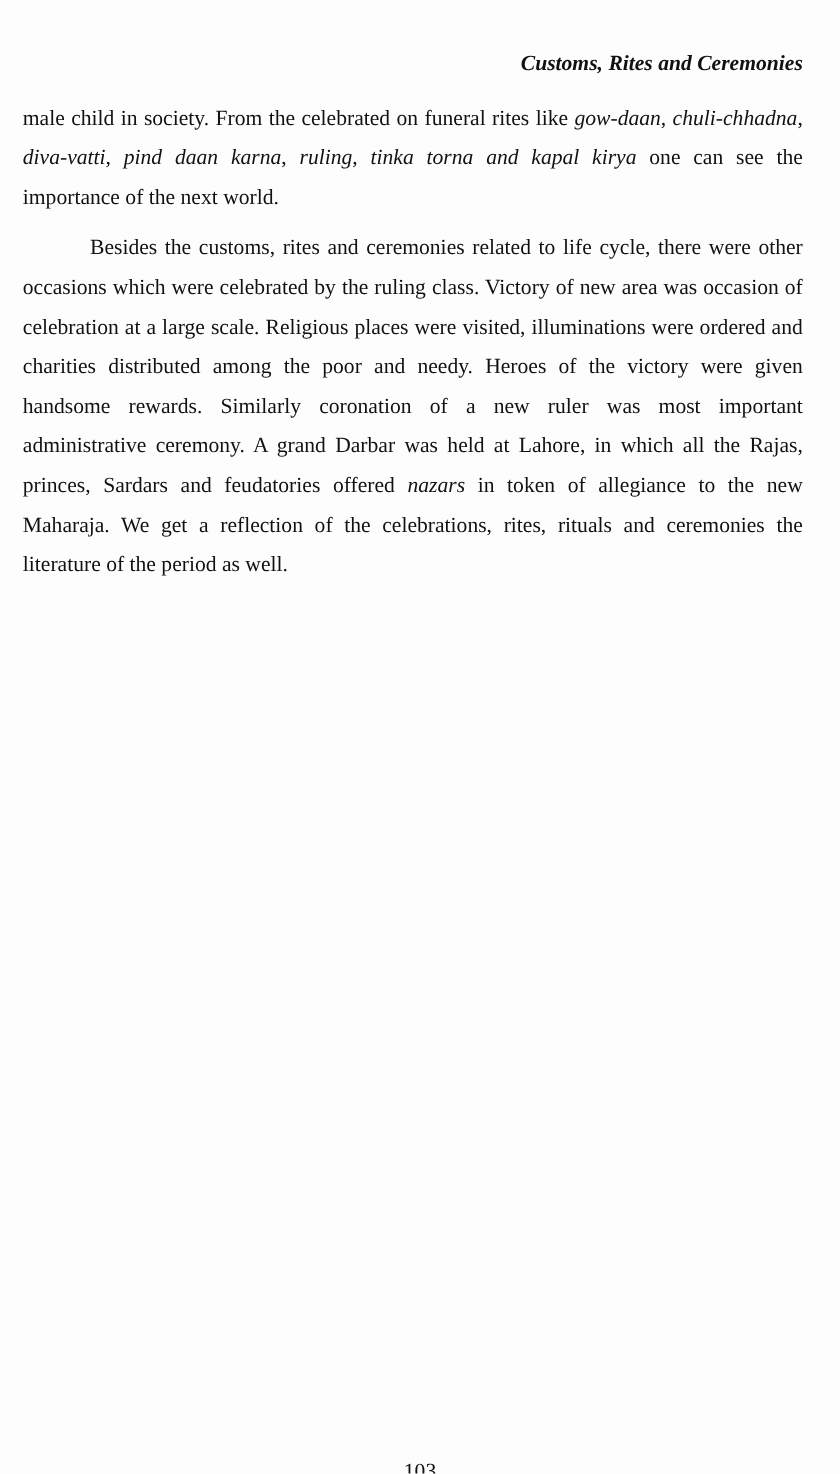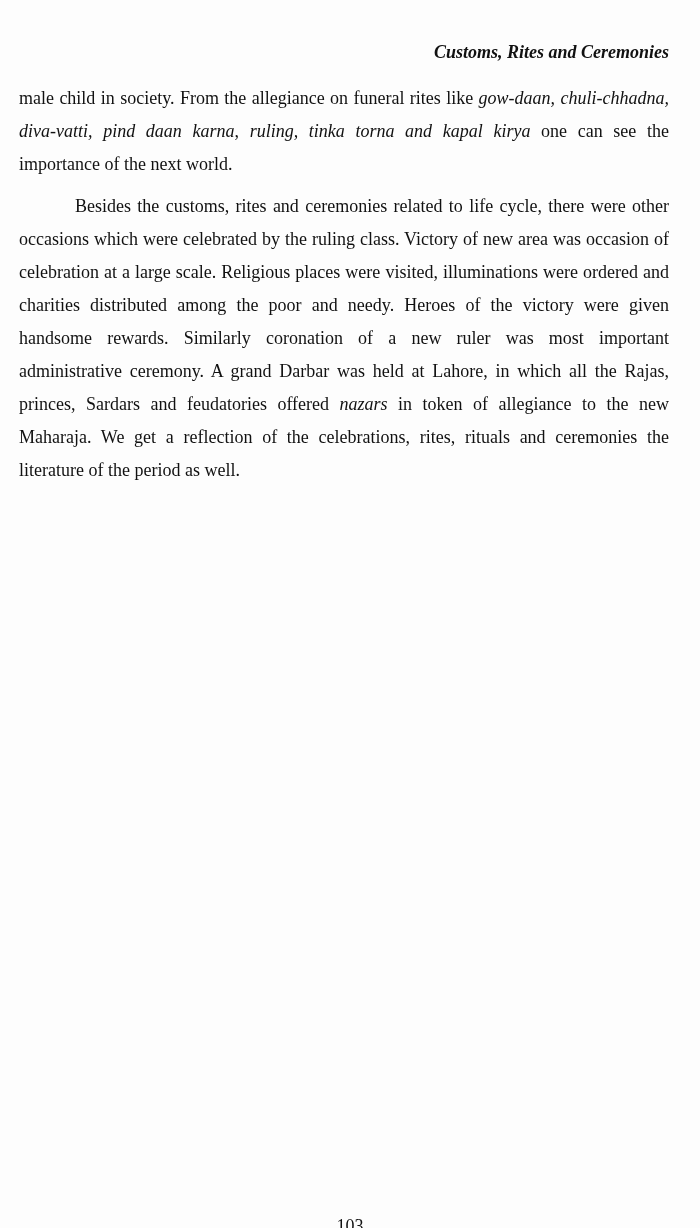--- a/index.html
+++ b/index.html
@@ -24,20 +24,20 @@
     top: 1216px; font-size: 18px;
   }
 </style>
 </head>
 <body>
 
 <div class="running-head">Customs, Rites and Ceremonies</div>
 
 <div class="body-text">
   <p>
-    <span>male child in society. From the allegiance on funeral rites like </span><i>gow-daan, chuli-chhadna, diva-vatti, pind daan karna</i><span>, </span><i>ruling, tinka torna and kapal kirya</i><span> one can see the importance of the next world.</span>
+    <span>male child in society. From the celebrated on funeral rites like </span><i>gow-daan, chuli-chhadna, diva-vatti, pind daan karna</i><span>, </span><i>ruling, tinka torna and kapal kirya</i><span> one can see the importance of the next world.</span>
   </p>
   <p>
     <span>Besides the customs, rites and ceremonies related to life cycle, there were other occasions which were celebrated by the ruling class. Victory of new area was occasion of celebration at a large scale. Religious places were visited, illuminations were ordered and charities distributed among the poor and needy. Heroes of the victory were given handsome rewards. Similarly coronation of a new ruler was most important administrative ceremony. A grand Darbar was held at Lahore, in which all the Rajas, princes, Sardars and feudatories offered </span><i>nazars</i><span> in token of allegiance to the new Maharaja. We get a reflection of the celebrations, rites, rituals and ceremonies the literature of the period as well.</span>
   </p>
 </div>
 
 <div class="page-num">103</div>
 
 </body></html>

